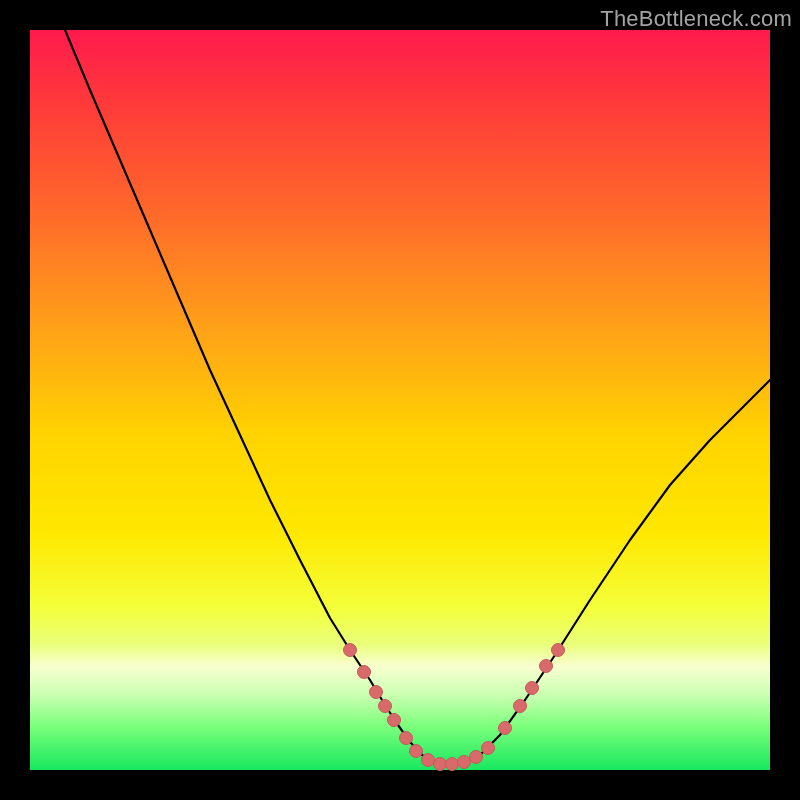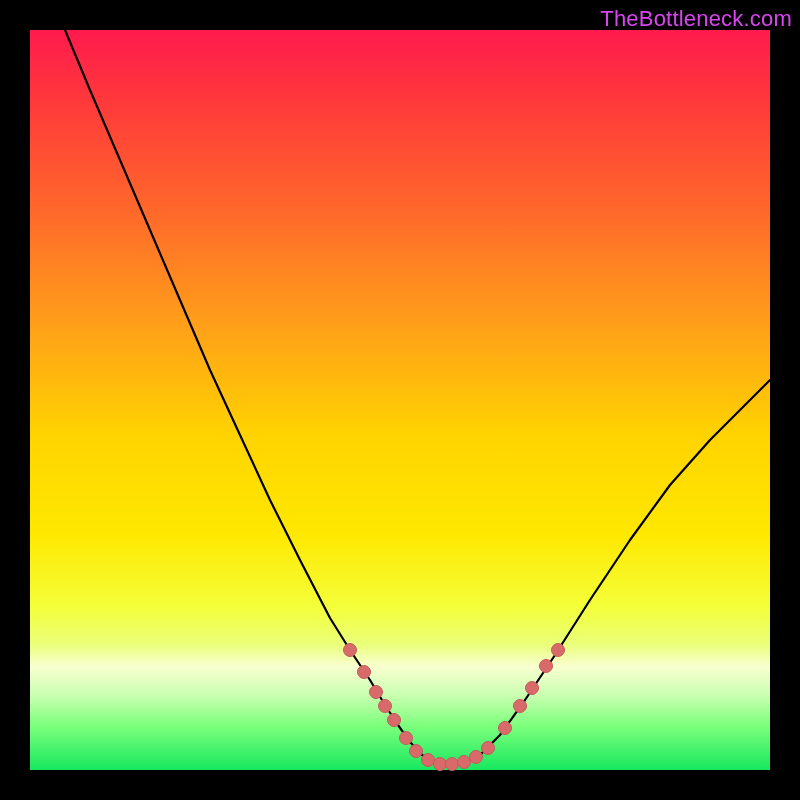--- a/index.html
+++ b/index.html
@@ -39,21 +39,21 @@
       #f9ffd0 86%,
       #c8ffb0 90%,
       #7dff7d 94%,
       #17e85e 100%
     );
   }
   .watermark {
     position: absolute;
     top: 6px;
     right: 8px;
-    color: #d946ef;
+    color: #a3a3a3;
     font-size: 22px;
     font-weight: 500;
     letter-spacing: 0.2px;
     user-select: none;
   }
   svg.curve-layer {
     position: absolute;
     left: 30px;
     top: 30px;
     width: 740px;

